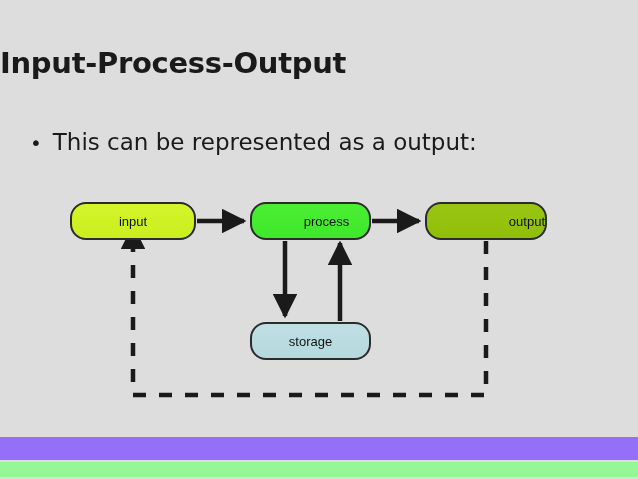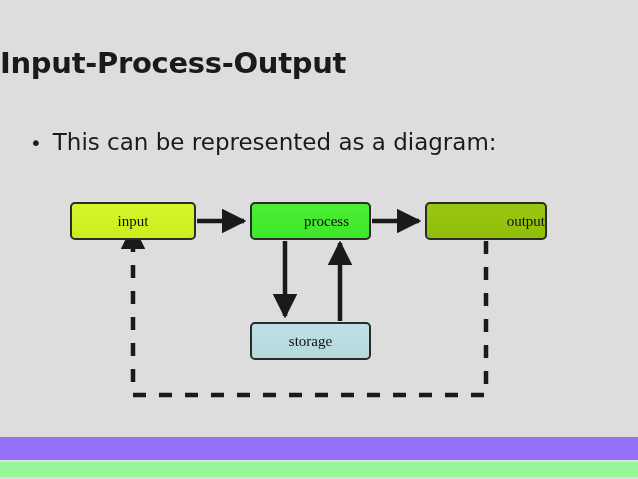--- a/index.html
+++ b/index.html
@@ -49,28 +49,28 @@
   #diagram {
     position: absolute;
     left: 0;
     top: 180px;
     width: 638px;
     height: 240px;
   }
   .node {
     position: absolute;
     border: 2px solid #2b2b2b;
-    border-radius: 5px;
+    border-radius: 16px;
     display: flex;
     align-items: center;
     justify-content: center;
-    font-size: 15px;
+    font-size: 13px;
     color: #111111;
     box-sizing: border-box;
-    font-family: Liberation Serif, serif;
+    font-family: Liberation Sans, sans-serif;
   }
   #node-input {
     left: 70px;
     top: 22px;
     width: 126px;
     height: 38px;
     background: linear-gradient(to bottom, #d4f52a, #c9ee1e);
   }
   #node-process {
     left: 250px;
@@ -122,21 +122,21 @@
 </style>
 </head>
 <body>
 
 <div id="slide">
 
   <div id="title">Input-Process-Output</div>
 
   <div id="bullet-row">
     <span id="bullet-dot">•</span>
-    <span id="bullet-text">This can be represented as a diagram:</span>
+    <span id="bullet-text">This can be represented as a output:</span>
   </div>
 
   <div id="diagram">
 
     <svg class="layer" viewBox="0 0 638 240">
       <defs>
         <marker id="ah" viewBox="0 0 10 10" refX="9" refY="5" markerWidth="5.5" markerHeight="5.5" orient="auto-start-reverse">
           <path d="M 0 0 L 10 5 L 0 10 z" fill="#1a1a1a"></path>
         </marker>
       </defs>

